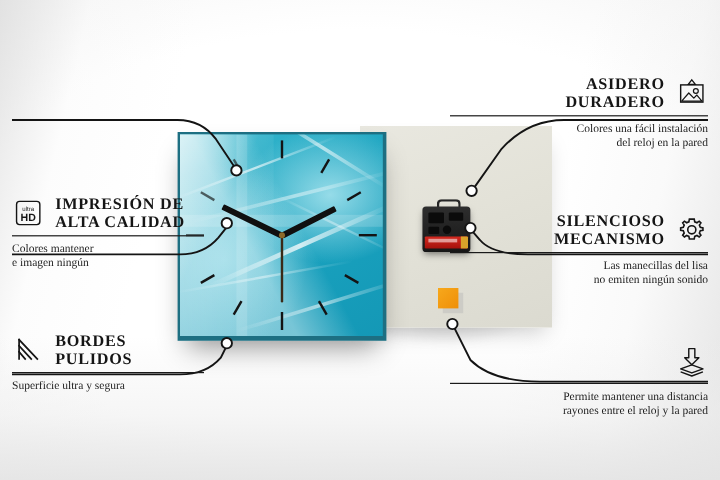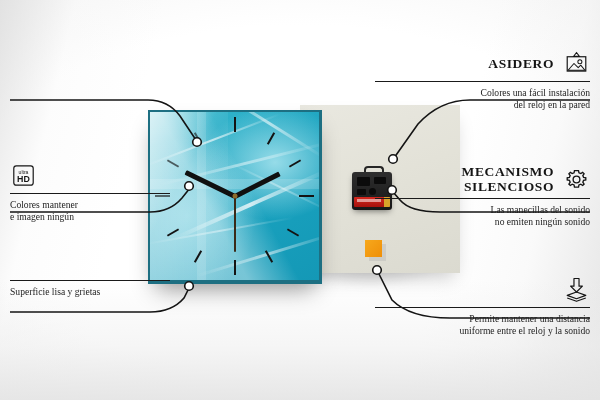--- a/index.html
+++ b/index.html
@@ -63,21 +63,21 @@
      background:linear-gradient(180deg,#d4281f,#a5110c);}
   .battery-cap{position:absolute;right:0;top:0;width:6px;height:10px;background:#d8a32a;border-radius:0 1px 1px 0;}
   .battery-txt{position:absolute;left:3px;top:2px;width:24px;height:3px;background:rgba(255,255,255,.55);}
 
   .foam{position:absolute;left:365px;top:240px;width:17px;height:17px;
     background:linear-gradient(135deg,#f7a81c,#ef8f08);box-shadow:4px 4px 0 0 rgba(200,200,195,.8);}
 
   
   .callout{position:absolute;width:215px;}
   .callout.left{text-align:left;}
-  .callout.right{text-align:right;}
+  .callout.right{text-align:right;margin-top:12px;}
   .co-head{display:flex;align-items:center;gap:9px;}
   .callout.right .co-head{flex-direction:row-reverse;}
   .co-title{font-family:"Liberation Serif", serif;font-weight:700;color:#151515;
     font-size:13.5px;line-height:15px;letter-spacing:.6px;}
   .co-rule{height:1px;background:#1a1a1a;margin:4px 0 5px 0;}
   .co-sub{font-family:"Liberation Serif", serif;font-size:9.6px;line-height:12px;color:#1d1d1d;}
   .co-ico{width:27px;height:27px;flex:0 0 27px;display:block;}
 
   svg.conn{position:absolute;left:0;top:0;width:600px;height:400px;pointer-events:none;overflow:visible;}
 </style>
@@ -163,75 +163,94 @@
   </svg>
 
 
   <div class="callout left" style="left:10px;top:162px;">
     <div class="co-head">
       <svg class="co-ico" viewBox="0 0 32 32">
         <rect x="4.5" y="4.5" width="23" height="23" rx="3" fill="none" stroke="#151515" stroke-width="1.4"></rect>
         <text x="16" y="14" font-family="Liberation Sans, sans-serif" font-size="6" text-anchor="middle" fill="#151515">ultra</text>
         <text x="16" y="24" font-family="Liberation Sans, sans-serif" font-size="10.5" font-weight="bold" text-anchor="middle" fill="#151515">HD</text>
       </svg>
+      <div>
+        <div class="co-title">IMPRESIÓN DE</div>
+        <div class="co-title">ALTA CALIDAD</div>
+      </div>
     </div>
     <div class="co-rule" style="width:160px;"></div>
     <div class="co-sub">Colores mantener</div>
     <div class="co-sub">e imagen ningún</div>
   </div>
 
   <div class="callout left" style="left:10px;top:276px;">
+    <div class="co-head">
+      <svg class="co-ico" viewBox="0 0 32 32">
+        <g stroke="#151515" stroke-width="1.7" stroke-linecap="square">
+          <path d="M7,6 L25,25"></path>
+            <path d="M7,12 L19,25"></path>
+            <path d="M7,18 L13,25"></path>
+          <path d="M7,6 L7,25"></path>
+        </g>
+      </svg>
+      <div>
+        <div class="co-title">BORDES</div>
+        <div class="co-title">PULIDOS</div>
+      </div>
+    </div>
     <div class="co-rule" style="width:160px;"></div>
-    <div class="co-sub">Superficie lisa y grietas</div>
+    <div class="co-sub">Superficie ultra y segura</div>
     <div class="co-sub"></div>
   </div>
 
   <div class="callout right" style="left:375px;top:50px;">
     <div class="co-head">
       <svg class="co-ico" viewBox="0 0 32 32">
         <path d="M16,3 L19.5,7.5 L12.5,7.5 Z" fill="none" stroke="#151515" stroke-width="1.3"></path>
         <rect x="5" y="8" width="22" height="17" fill="none" stroke="#151515" stroke-width="1.4"></rect>
         <circle cx="20" cy="14" r="2.4" fill="none" stroke="#151515" stroke-width="1.2"></circle>
         <path d="M6,24 L13,16 L18,21 L21,18 L26,24 Z" fill="none" stroke="#151515" stroke-width="1.2" stroke-linejoin="round"></path>
       </svg>
       <div>
         <div class="co-title">ASIDERO</div>
+        <div class="co-title">DURADERO</div>
       </div>
     </div>
     <div class="co-rule" style="width:215px;margin-left:auto;"></div>
     <div class="co-sub">Colores una fácil instalación</div>
     <div class="co-sub">del reloj en la pared</div>
   </div>
 
   <div class="callout right" style="left:375px;top:164px;">
     <div class="co-head">
       <svg class="co-ico" viewBox="0 0 32 32">
         <g fill="none" stroke="#151515" stroke-width="1.6">
           <path d="M16,5.5 l2.4,0 0.5,2.6 2.2,0.9 2.2,-1.5 1.7,1.7 -1.5,2.2 0.9,2.2 2.6,0.5 0,2.4 -2.6,0.5 -0.9,2.2 1.5,2.2 -1.7,1.7 -2.2,-1.5 -2.2,0.9 -0.5,2.6 -2.4,0 -2.4,0 -0.5,-2.6 -2.2,-0.9 -2.2,1.5 -1.7,-1.7 1.5,-2.2 -0.9,-2.2 -2.6,-0.5 0,-2.4 2.6,-0.5 0.9,-2.2 -1.5,-2.2 1.7,-1.7 2.2,1.5 2.2,-0.9 0.5,-2.6 Z"></path>
           <circle cx="16" cy="16" r="4"></circle>
         </g>
       </svg>
       <div>
+        <div class="co-title">SILENCIOSO</div>
         <div class="co-title">MECANISMO</div>
-        <div class="co-title">SILENCIOSO</div>
       </div>
     </div>
     <div class="co-rule" style="width:215px;margin-left:auto;"></div>
-    <div class="co-sub">Las manecillas del sonido</div>
+    <div class="co-sub">Las manecillas del lisa</div>
     <div class="co-sub">no emiten ningún sonido</div>
   </div>
 
   <div class="callout right" style="left:375px;top:276px;">
     <div class="co-head">
       <svg class="co-ico" viewBox="0 0 32 32">
         <g fill="none" stroke="#151515" stroke-width="1.4" stroke-linejoin="round">
           <path d="M13,3 L19,3 L19,12 L23,12 L16,19 L9,12 L13,12 Z"></path>
           <path d="M16,19 L27,23 L16,27 L5,23 Z"></path>
           <path d="M5,26 L16,30 L27,26"></path>
         </g>
       </svg>
     </div>
     <div class="co-rule" style="width:215px;margin-left:auto;"></div>
     <div class="co-sub">Permite mantener una distancia</div>
-    <div class="co-sub">uniforme entre el reloj y la sonido</div>
+    <div class="co-sub">rayones entre el reloj y la pared</div>
   </div>
 
 </div>
 
 </body></html>

